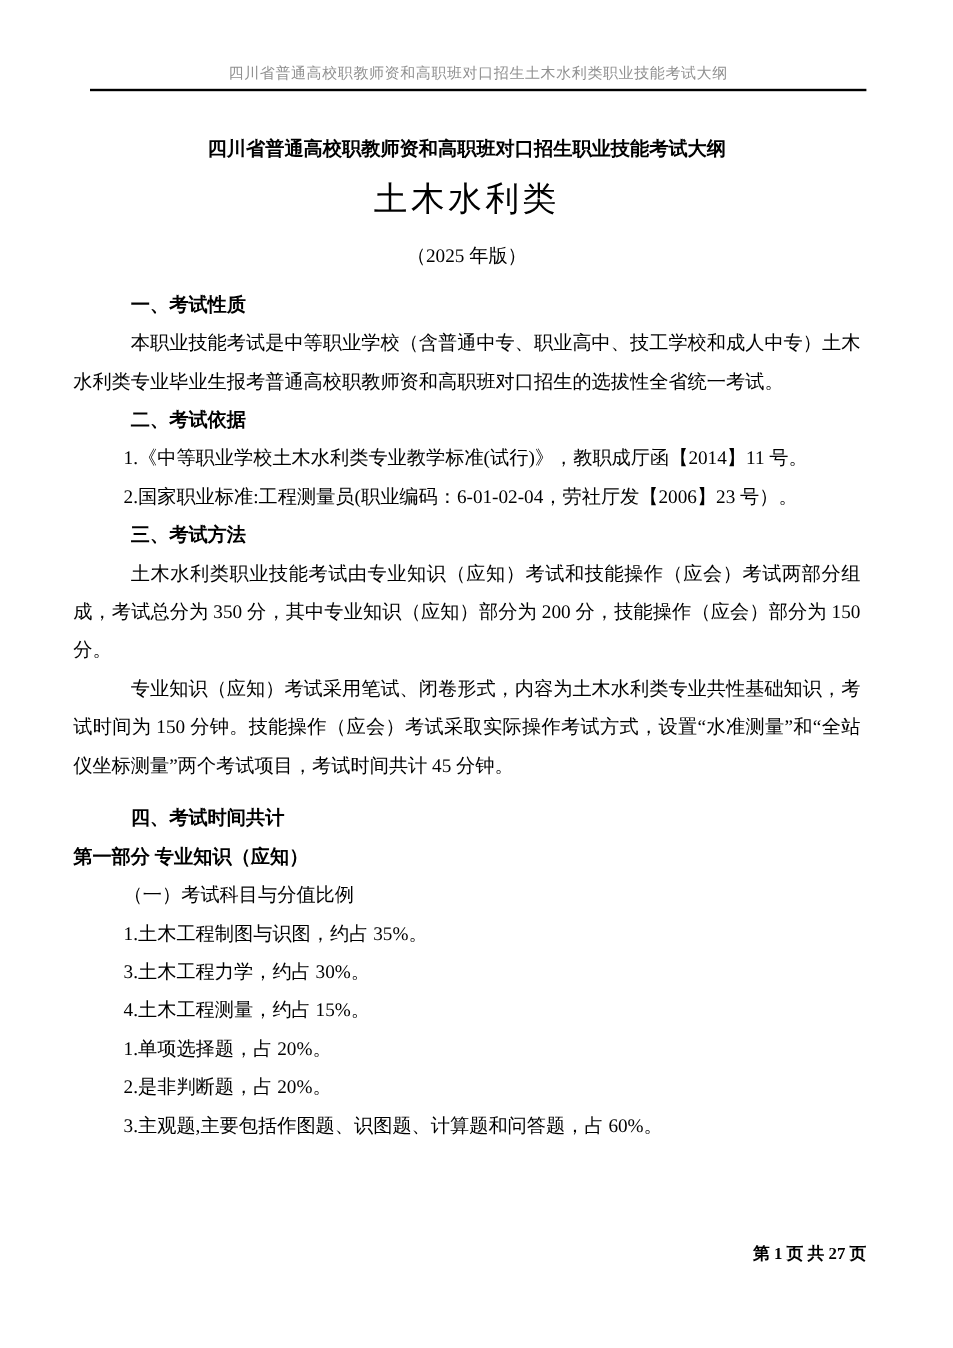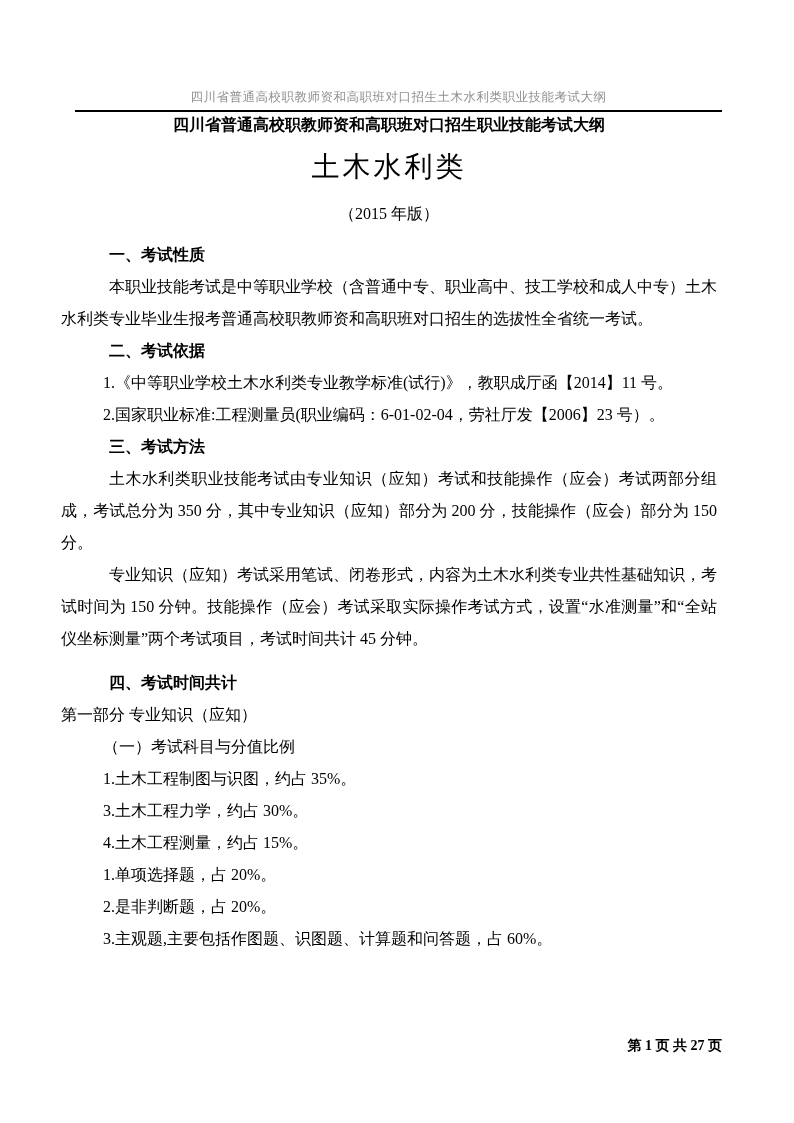--- a/index.html
+++ b/index.html
@@ -28,21 +28,20 @@
     padding-bottom: 6px;
     border-bottom: 2px solid #000000;
     text-align: center;
   }
   .running-header-text {
     font-size: 12.5px;
     line-height: 13px;
     color: #909090;
     letter-spacing: 0.5px;
     white-space: nowrap;
-    margin-top: 36px;
   }
   
   .content {
     position: absolute;
     top: 77px;
     left: 61px;
     width: 656px;
   }
   .doc-title {
     margin: 34px 0 0 0;
@@ -83,21 +82,21 @@
     margin-top: 12px !important;
   }
   .para {
     text-indent: 48px;
   }
   .item {
     text-indent: 42px;
     text-align: right;
   }
   .part-title {
-    font-weight: normal;
+    font-weight: bold;
     text-align: center;
     text-indent: 0;
   }
   
   .running-footer {
     position: absolute;
     top: 1037px;
     right: 72px;
     font-size: 14px;
     font-weight: bold;
@@ -113,21 +112,21 @@
   <div class="running-header">
     <div class="running-header-text">四川省普通高校职教师资和高职班对口招生土木水利类职业技能考试大纲</div>
   </div>
 
   <div class="content">
 
     <h1 class="doc-title">四川省普通高校职教师资和高职班对口招生职业技能考试大纲</h1>
 
     <div class="doc-category">土木水利类</div>
 
-    <div class="doc-edition">（2015 年版）</div>
+    <div class="doc-edition">（2025 年版）</div>
 
     <p class="h h-first">一、考试性质</p>
     <p class="para">本职业技能考试是中等职业学校（含普通中专、职业高中、技工学校和成人中专）土木水利类专业毕业生报考普通高校职教师资和高职班对口招生的选拔性全省统一考试。</p>
 
     <p class="h">二、考试依据</p>
     <p class="item">1.《中等职业学校土木水利类专业教学标准(试行)》，教职成厅函【2014】11 号。</p>
     <p class="item">2.国家职业标准:工程测量员(职业编码：6-01-02-04，劳社厅发【2006】23 号）。</p>
 
     <p class="h">三、考试方法</p>
     <p class="para">土木水利类职业技能考试由专业知识（应知）考试和技能操作（应会）考试两部分组成，考试总分为 350 分，其中专业知识（应知）部分为 200 分，技能操作（应会）部分为 150 分。</p>

